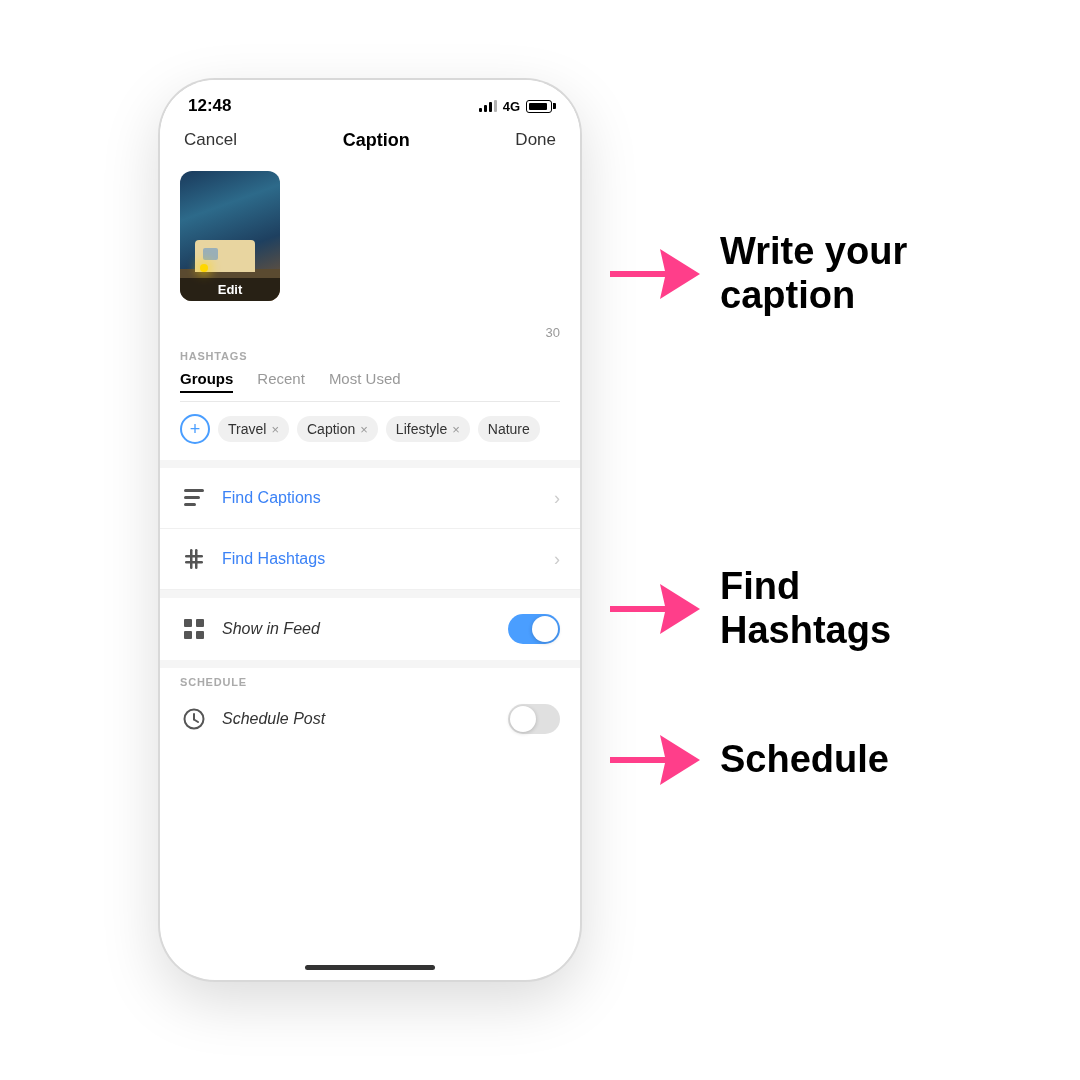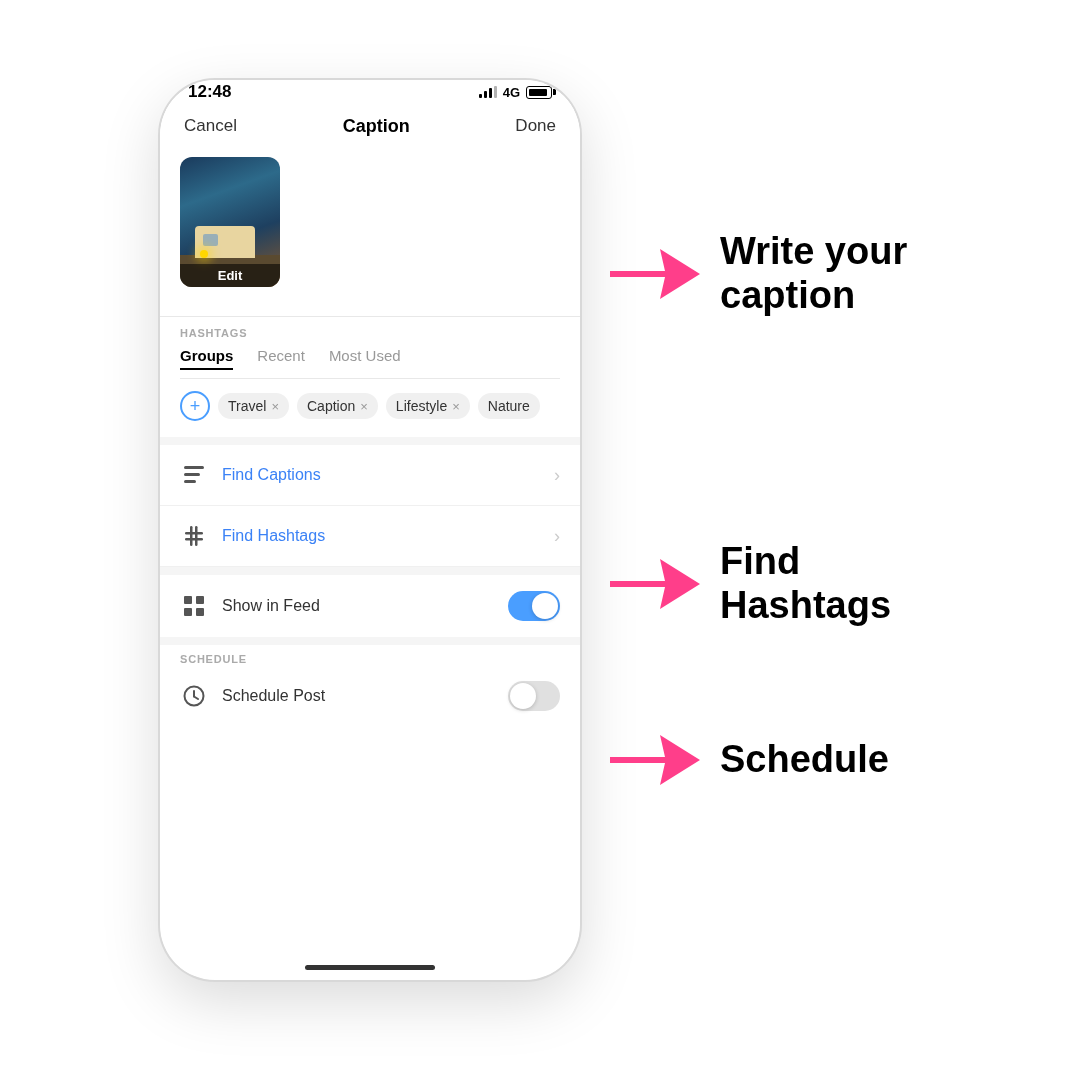--- a/index.html
+++ b/index.html
@@ -62,21 +62,21 @@
       background: #ffffff;
       border-radius: 55px;
       overflow: hidden;
     }
 
     
     .status-bar {
       display: flex;
       justify-content: space-between;
       align-items: center;
-      padding: 2px 28px 8px;
+      padding: 16px 28px 8px;
       background: #ffffff;
     }
 
     .status-time {
       font-size: 17px;
       font-weight: 600;
       color: #000;
     }
 
     .status-icons {
@@ -378,20 +378,21 @@
       justify-content: center;
       margin-right: 14px;
       color: #555;
       font-size: 17px;
     }
 
     .toggle-label {
       font-size: 16px;
       color: #333;
       flex: 1;
+      font-style: italic;
     }
 
     .toggle-switch {
       width: 52px;
       height: 30px;
       border-radius: 15px;
       position: relative;
       cursor: pointer;
     }
 
@@ -468,21 +469,21 @@
     }
 
     
     .ann-1 {
       top: 230px;
       left: 610px;
     }
 
     
     .ann-2 {
-      top: 540px;
+      top: 565px;
       left: 610px;
     }
 
     
     .ann-3 {
       top: 735px;
       left: 610px;
     }
   </style>
 </head>
@@ -517,20 +518,21 @@
       <div class="caption-area">
         <div class="post-image">
           <div class="scene">
             <div class="ground"></div>
             <div class="trailer"></div>
             <div class="trailer-light"></div>
           </div>
           <div class="edit-label">Edit</div>
         </div>
       </div>
+      <div class="caption-count">30</div>
 
       <div class="hashtags-section">
         <div class="section-label">HASHTAGS</div>
         <div class="hashtag-tabs">
           <span class="hashtag-tab active">Groups</span>
           <span class="hashtag-tab">Recent</span>
           <span class="hashtag-tab">Most Used</span>
         </div>
         <div class="hashtag-chips">
           <div class="add-chip">+</div>

